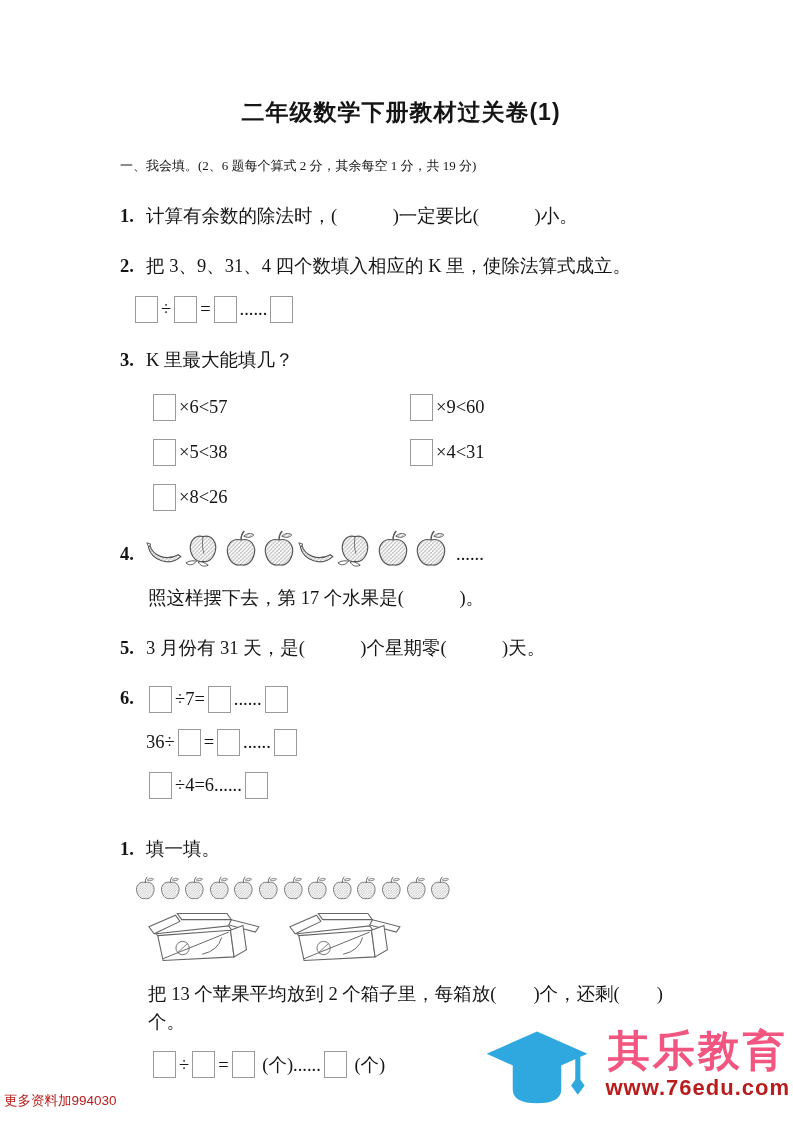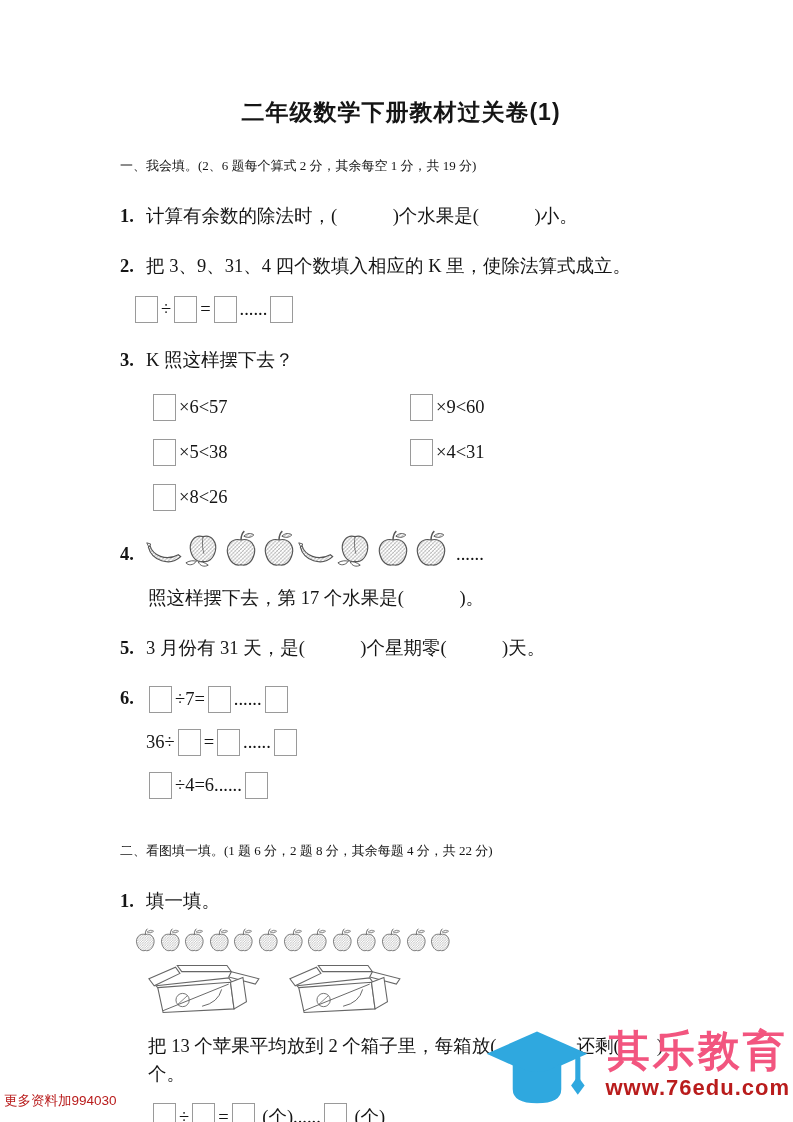--- a/index.html
+++ b/index.html
@@ -102,40 +102,40 @@
 
 <div class="page">
   <div class="content">
 
     <div class="title">二年级数学下册教材过关卷(1)</div>
 
     <div class="sec-heading">一、我会填。(2、6 题每个算式 2 分，其余每空 1 分，共 19 分)</div>
 
     <div class="q">
       <span class="qnum">1.</span>
-      <div class="qbody">计算有余数的除法时，(　　　)个水果是(　　　)小。</div>
+      <div class="qbody">计算有余数的除法时，(　　　)一定要比(　　　)小。</div>
     </div>
 
     <div class="q">
       <span class="qnum">2.</span>
       <div class="qbody">把 3、9、31、4 四个数填入相应的 K 里，使除法算式成立。</div>
     </div>
     <div class="eq eq-standalone">
         <span class="wbox"></span>
         <span class="eqt">÷</span>
         <span class="wbox"></span>
         <span class="eqt">=</span>
         <span class="wbox"></span>
         <span class="eqt">......</span>
         <span class="wbox"></span>
       </div>
 
     <div class="q">
       <span class="qnum">3.</span>
-      <div class="qbody">K 照这样摆下去？</div>
+      <div class="qbody">K 里最大能填几？</div>
     </div>
     <div class="ineq-grid">
       <div class="eq">
           <span class="wbox"></span>
           <span class="eqt">×6&lt;57</span>
         </div>
       <div class="eq">
           <span class="wbox"></span>
           <span class="eqt">×9&lt;60</span>
         </div>
@@ -209,21 +209,20 @@
             <span class="wbox"></span>
           </div>
         <div class="eq">
             <span class="wbox"></span>
             <span class="eqt">÷4=6......</span>
             <span class="wbox"></span>
           </div>
       </div>
     </div>
 
-    <div class="sec-heading">二、看图填一填。(1 题 6 分，2 题 8 分，其余每题 4 分，共 22 分)</div>
 
     <div class="q">
       <span class="qnum">1.</span>
       <div class="qbody">填一填。</div>
     </div>
     <div class="apple-row">
         <svg class="glyph apple-small">
           <use href="#apple-small"></use>
         </svg>
         <svg class="glyph apple-small">

